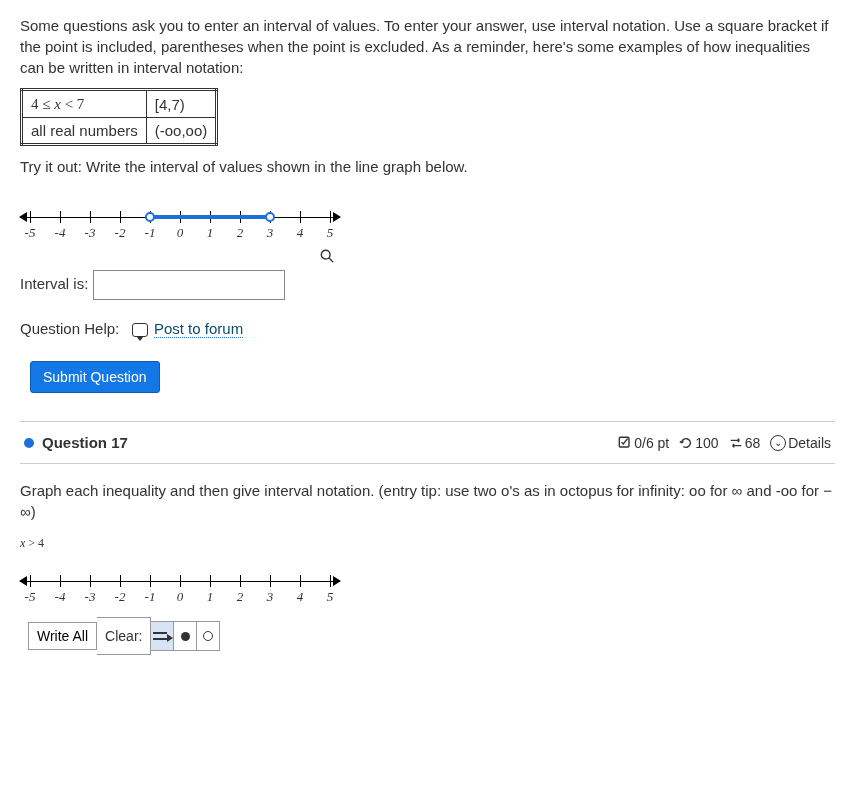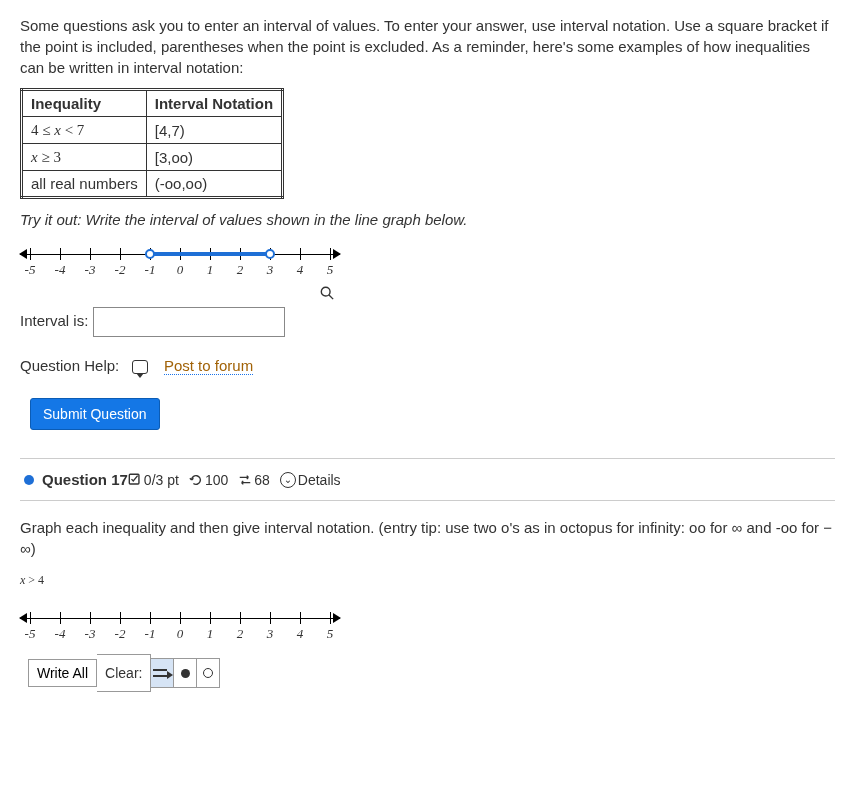--- a/index.html
+++ b/index.html
@@ -19,21 +19,21 @@
   }
   table.examples th, table.examples td {
     border: 1px solid #333;
     padding: 4px 8px;
     text-align: left;
     font-size: 15px;
   }
   table.examples th { font-weight: bold; }
   .math { font-family: "Times New Roman", serif; font-style: italic; }
   .mathnum { font-family: "Times New Roman", serif; font-style: normal; }
-  .tryit { margin: 10px 0 14px 0; font-style: italic; }
+  .tryit { margin: 10px 0 30px 0; }
   .numberline {
     position: relative;
     width: 320px;
     height: 40px;
     margin: 12px 0 4px 0;
   }
   .axis {
     position: absolute;
     top: 12px;
     left: 0;
@@ -94,24 +94,23 @@
   .textin {
     border: 1px solid #888;
     padding: 3px 5px;
     font-size: 14px;
     height: 22px;
     width: 180px;
     vertical-align: middle;
   }
   .help { margin: 20px 0 14px 0; }
   .forumlink {
-    color: #a16207;
+    color: #0c4a6e;
     text-decoration: none;
     border-bottom: 1px dotted #1a73e8;
-    margin-left: 10px;
   }
   .chaticon {
     display: inline-block;
     width: 14px; height: 12px;
     border: 1.5px solid #333;
     border-radius: 3px;
     position: relative;
     vertical-align: middle;
     margin-right: 2px;
   }
@@ -132,22 +131,24 @@
     font-size: 14px;
     border-radius: 3px;
     margin: 10px 0 18px 10px;
     cursor: pointer;
   }
   .qheader {
     border-top: 1px solid #ccc;
     border-bottom: 1px solid #ccc;
     padding: 12px 4px;
     display: flex;
+    justify-content: space-between;
     align-items: center;
     margin: 10px 0 16px 0;
+    gap: 27px;
   }
   .qleft { display:flex; align-items:center; gap:8px; font-weight:bold; }
   .dot { width:10px;height:10px;border-radius:50%;background:#1e6fd6; }
   .qright { display:flex; align-items:center; gap:10px; font-size:14px; }
   .iicon { display:inline-flex; align-items:center; gap:2px; }
   .circ {
     width:14px;height:14px;border:1.5px solid #333;border-radius:50%;
     display:inline-flex;align-items:center;justify-content:center;font-size:10px;
   }
   .bodytext { margin: 10px 0; line-height:1.4; }
@@ -189,31 +190,23 @@
 <body>
 
 
 
 
 <div class="intro">Some questions ask you to enter an interval of values. To enter your answer, use interval notation. Use a square bracket if the point is included, parentheses when the point is excluded. As a reminder, here's some examples of how inequalities can be written in interval notation:</div>
 
 
 <table class="examples">
   <tbody>
-      <tr>
-    <th>Inequality</th>
-    <th>Interval Notation</th>
-  </tr>
   <tr>
     <td><span class="mathnum">4 ≤ </span><span class="math">x</span><span class="mathnum"> &lt; 7</span></td>
     <td>[4,7)</td>
-  </tr>
-  <tr>
-    <td><span class="math">x</span><span class="mathnum"> ≥ 3</span></td>
-    <td>[3,oo)</td>
   </tr>
   <tr>
     <td>all real numbers</td>
     <td>(-oo,oo)</td>
   </tr>
 </tbody>
   </table>
 
 
 <div class="tryit">Try it out: Write the interval of values shown in the line graph below.</div>
@@ -277,21 +270,21 @@
   <div class="qleft">
     <span class="dot"></span>
     <span>Question 17</span>
   </div>
   <div class="qright">
     <span class="iicon">
       <svg class="sicon" viewBox="0 0 16 16">
           <rect x="1.5" y="1.5" width="11" height="11" rx="1"></rect>
           <path d="M4 7 l2 2 l5 -6"></path>
         </svg>
-      <span>0/3 pt</span>
+      <span>0/6 pt</span>
     </span>
     <span class="iicon">
       <svg class="sicon" viewBox="0 0 16 16">
           <path d="M3 8 a5 5 0 1 1 2 4"></path>
           <path d="M3 8 l-2 -2 M3 8 l2 -2" fill="none"></path>
         </svg>
       <span>100</span>
     </span>
     <span class="iicon">
       <svg class="sicon" viewBox="0 0 16 16">

